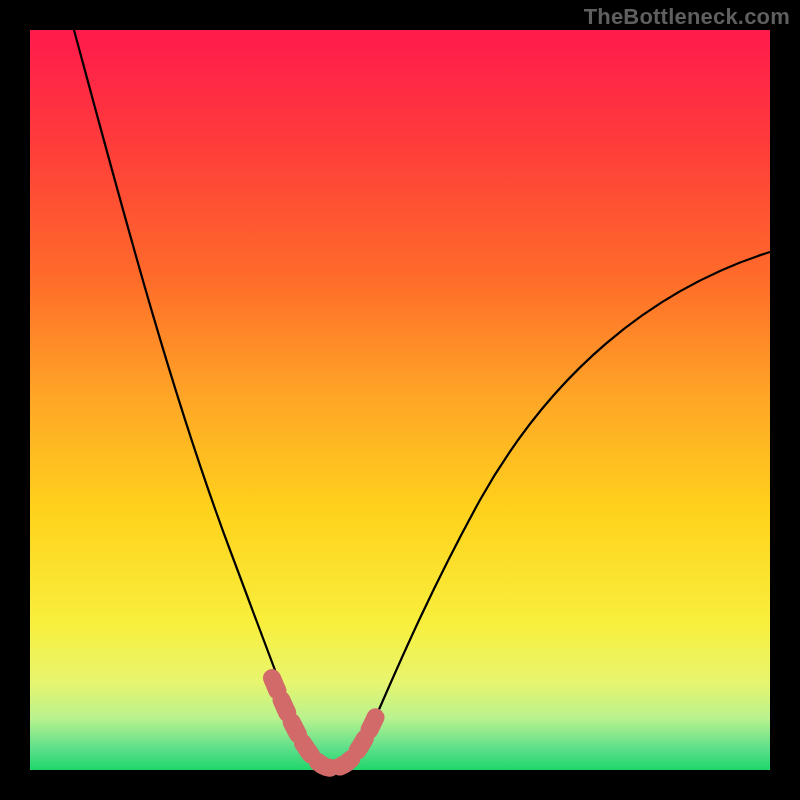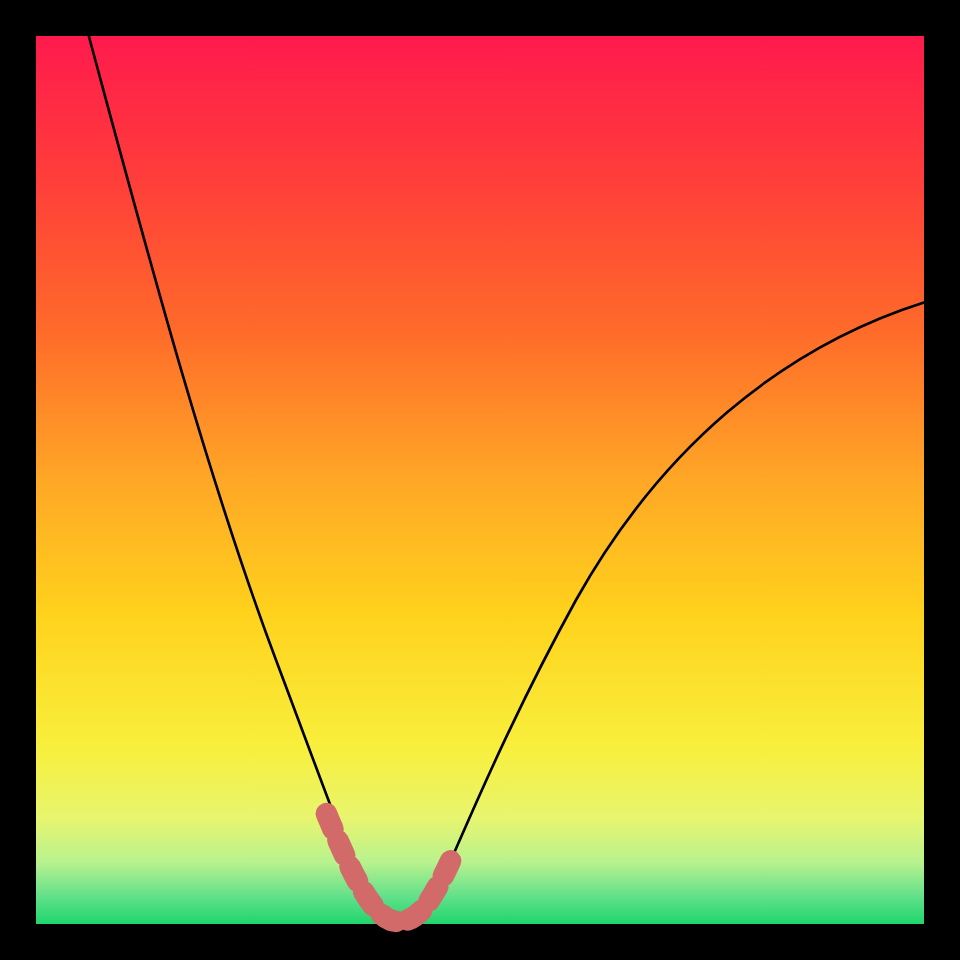--- a/index.html
+++ b/index.html
@@ -54,20 +54,21 @@
     height: 740px;
     overflow: visible;
   }
 </style>
 </head>
 <body>
 
 <div class="frame">
   <div class="plot-area"></div>
 
+  <div class="watermark">TheBottleneck.com</div>
 
   <svg class="curves" viewBox="0 0 740 740" preserveAspectRatio="none">
     <path d="M 44 0
              C 90 170, 140 360, 200 520
              C 230 600, 255 668, 268 700
              C 278 722, 287 736, 297 739
              C 308 740, 325 732, 340 700
              C 360 655, 395 570, 450 470
              C 520 345, 620 260, 740 222" fill="none" stroke="#000" stroke-width="2.2" stroke-linecap="round"></path>
     <path d="M 242 648

